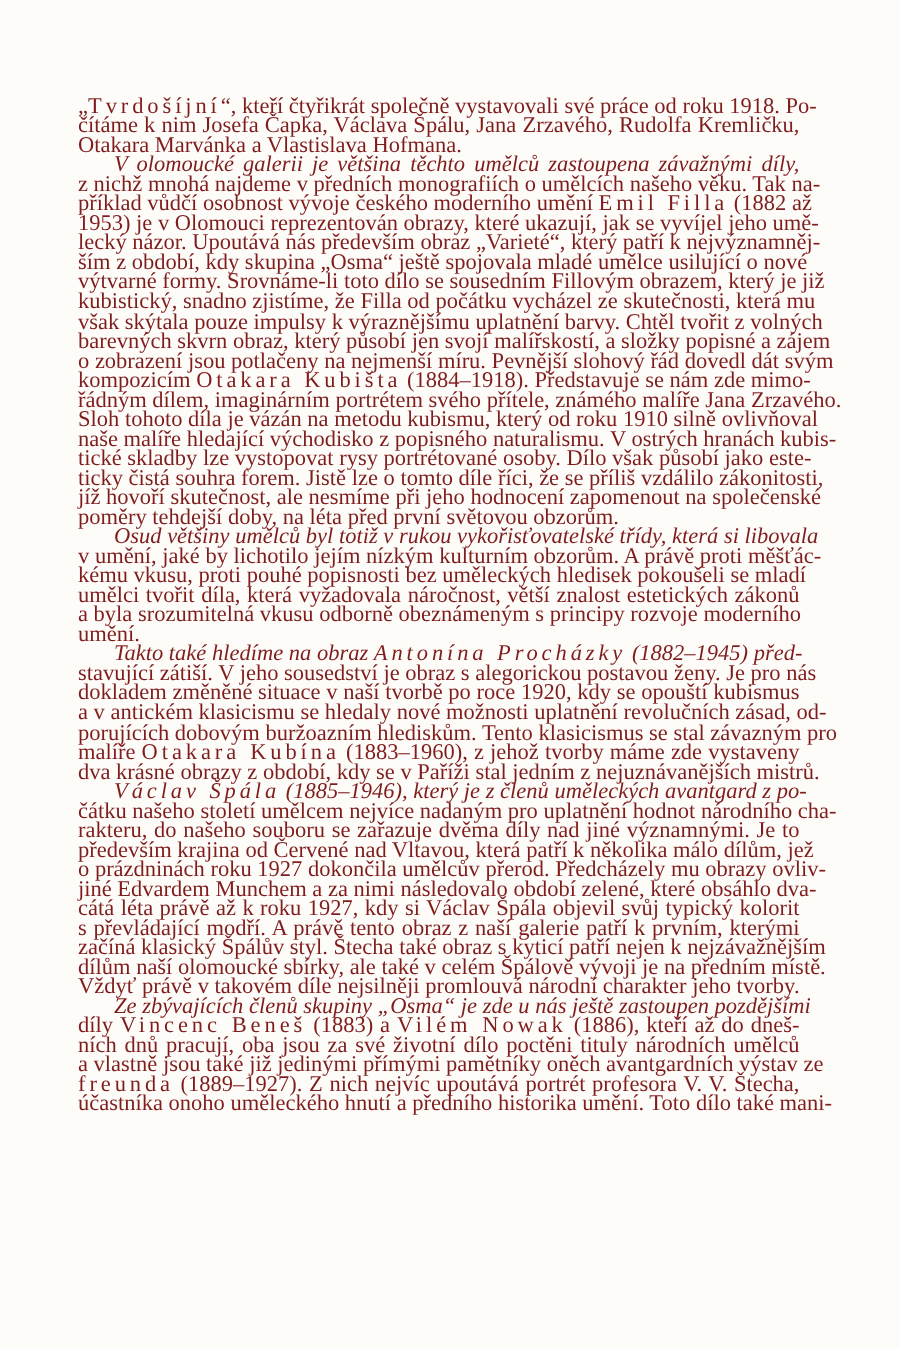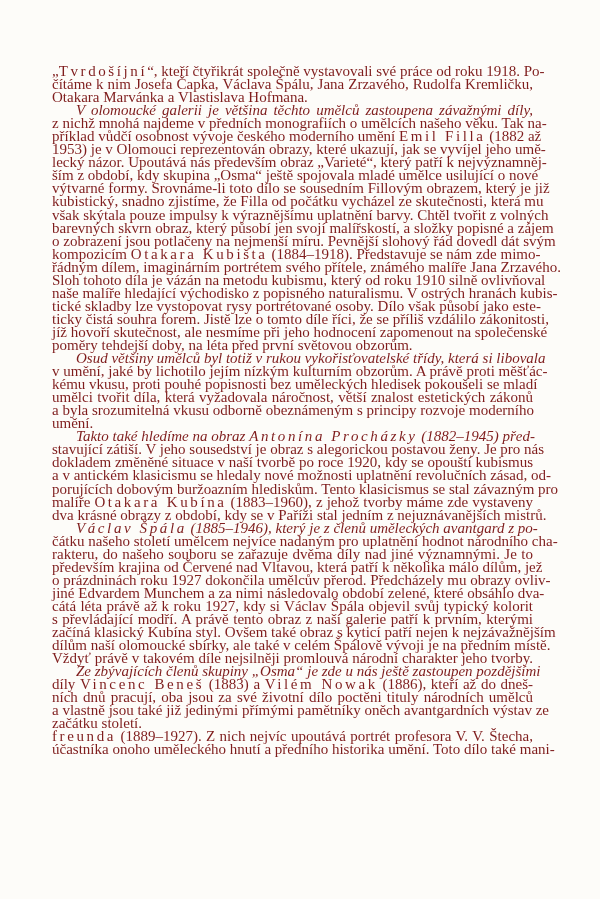--- a/index.html
+++ b/index.html
@@ -72,24 +72,23 @@
       <div class="line">malíře <span class="sp">Otakara Kubína</span> (1883–1960), z jehož tvorby máme zde vystaveny</div>
       <div class="line">dva krásné obrazy z období, kdy se v Paříži stal jedním z nejuznávanějších mistrů.</div>
       <div class="line indent"><span class="sp">Václav Špála</span> (1885–1946), který je z členů uměleckých avantgard z po-</div>
       <div class="line">čátku našeho století umělcem nejvíce nadaným pro uplatnění hodnot národního cha-</div>
       <div class="line">rakteru, do našeho souboru se zařazuje dvěma díly nad jiné významnými. Je to</div>
       <div class="line">především krajina od Červené nad Vltavou, která patří k několika málo dílům, jež</div>
       <div class="line">o prázdninách roku 1927 dokončila umělcův přerod. Předcházely mu obrazy ovliv-</div>
       <div class="line">jiné Edvardem Munchem a za nimi následovalo období zelené, které obsáhlo dva-</div>
       <div class="line">cátá léta právě až k roku 1927, kdy si Václav Špála objevil svůj typický kolorit</div>
       <div class="line">s převládající modří. A právě tento obraz z naší galerie patří k prvním, kterými</div>
-      <div class="line">začíná klasický Kubína styl. Ovšem také obraz s kyticí patří nejen k nejzávažnějším</div>
+      <div class="line">začíná klasický Špálův styl. Štecha také obraz s kyticí patří nejen k nejzávažnějším</div>
       <div class="line">dílům naší olomoucké sbírky, ale také v celém Špálově vývoji je na předním místě.</div>
       <div class="line">Vždyť právě v takovém díle nejsilněji promlouvá národní charakter jeho tvorby.</div>
       <div class="line indent">Ze zbývajících členů skupiny „Osma“ je zde u nás ještě zastoupen pozdějšími</div>
       <div class="line">díly <span class="sp">Vincenc Beneš</span> (1883) a <span class="sp">Vilém Nowak</span> (1886), kteří až do dneš-</div>
       <div class="line">ních dnů pracují, oba jsou za své životní dílo poctěni tituly národních umělců</div>
       <div class="line">a vlastně jsou také již jedinými přímými pamětníky oněch avantgardních výstav ze</div>
-      <div class="line last">začátku století.</div>
       <div class="line"><span class="sp">freunda</span> (1889–1927). Z nich nejvíc upoutává portrét profesora V. V. Štecha,</div>
       <div class="line">účastníka onoho uměleckého hnutí a předního historika umění. Toto dílo také mani-</div>
     </div>
 </div>
 
 </body></html>

